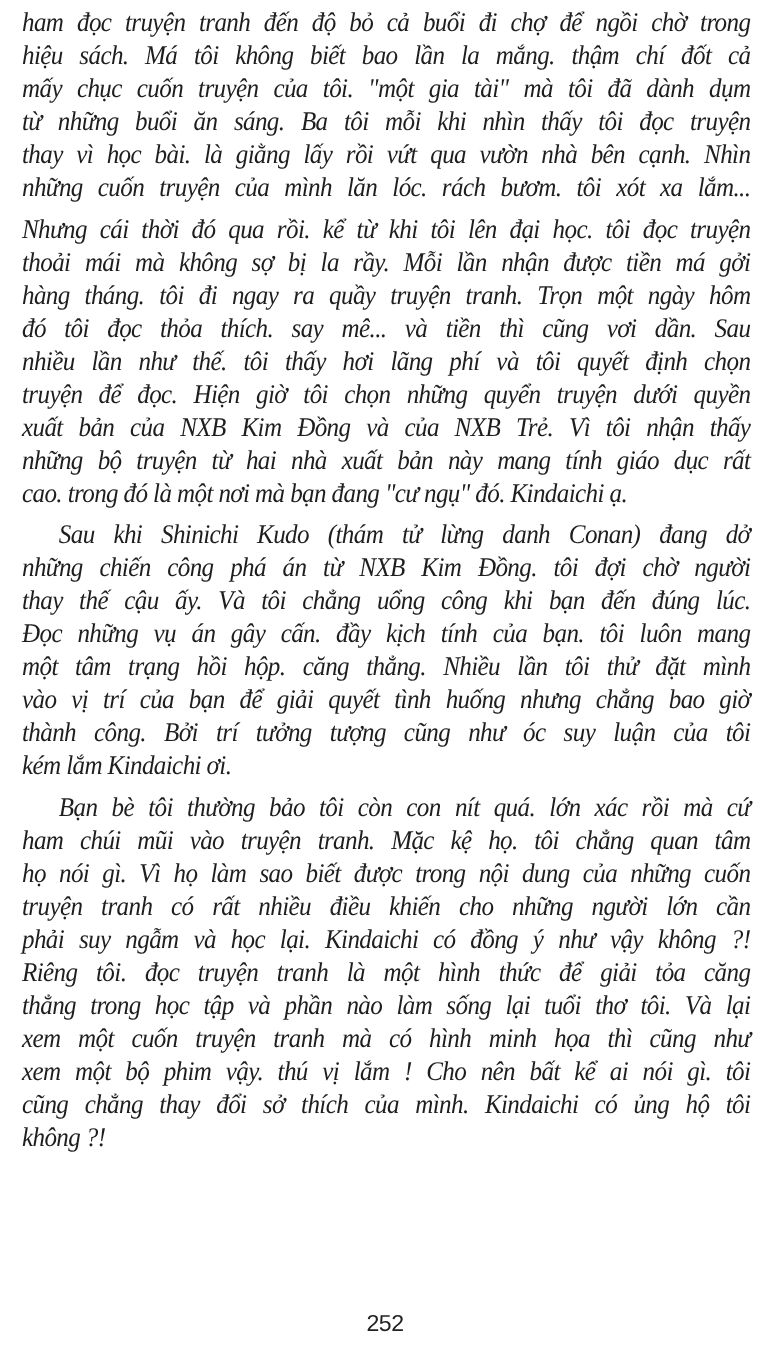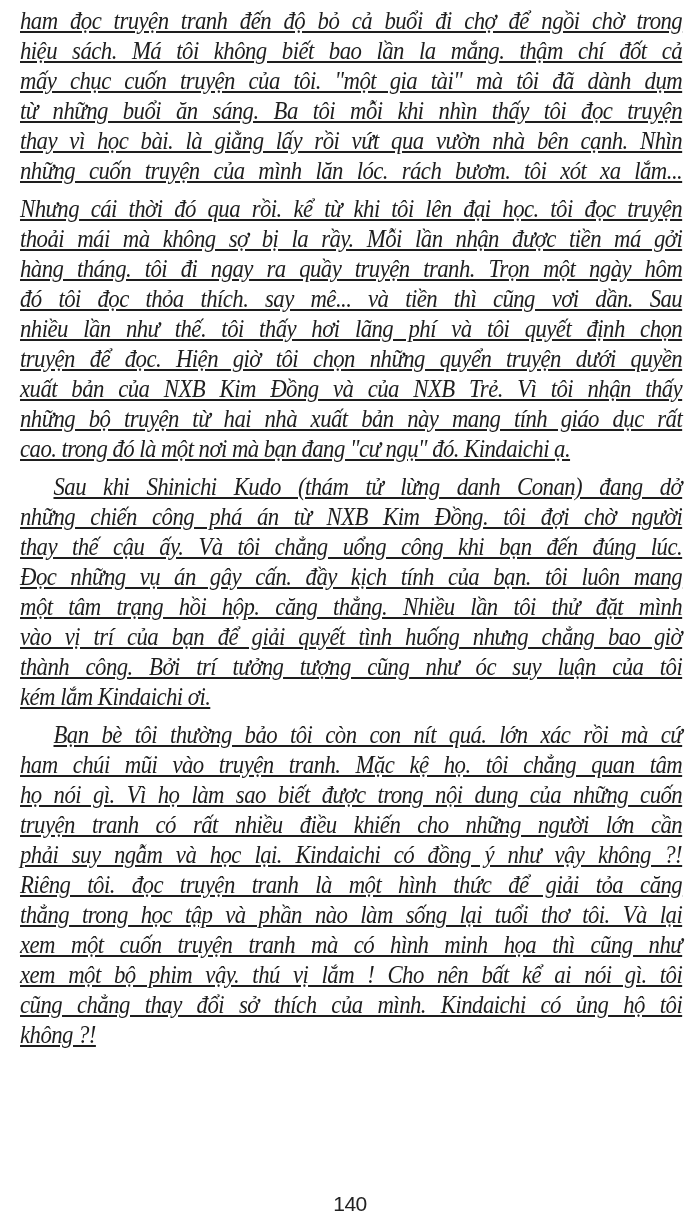--- a/index.html
+++ b/index.html
@@ -12,21 +12,20 @@
       height: 1226px;
       position: relative;
       overflow: hidden;
       color: #1e1e1e;
     }
     .page {
       position: absolute;
       left: 20px;
       top: 6px;
       width: 662px;
-      text-decoration: underline;
     }
     .line {
       font-family: "Liberation Serif", "DejaVu Serif", serif;
       font-style: italic;
       font-size: 24.5px;
       line-height: 30px;
       height: 30px;
       white-space: nowrap;
       letter-spacing: -0.6px;
       text-align: justify;
@@ -108,13 +107,13 @@
     <span class="line">thẳng trong học tập và phần nào làm sống lại tuổi thơ tôi. Và lại</span>
     <span class="line">xem một cuốn truyện tranh mà có hình minh họa thì cũng như</span>
     <span class="line">xem một bộ phim vậy. thú vị lắm ! Cho nên bất kể ai nói gì. tôi</span>
     <span class="line">cũng chẳng thay đổi sở thích của mình. Kindaichi có ủng hộ tôi</span>
     <span class="line last">không ?!</span>
   </div>
   <div class="para-gap"></div>
 
 </div>
 
-<div class="page-number">140</div>
+<div class="page-number">252</div>
 
 </body></html>

